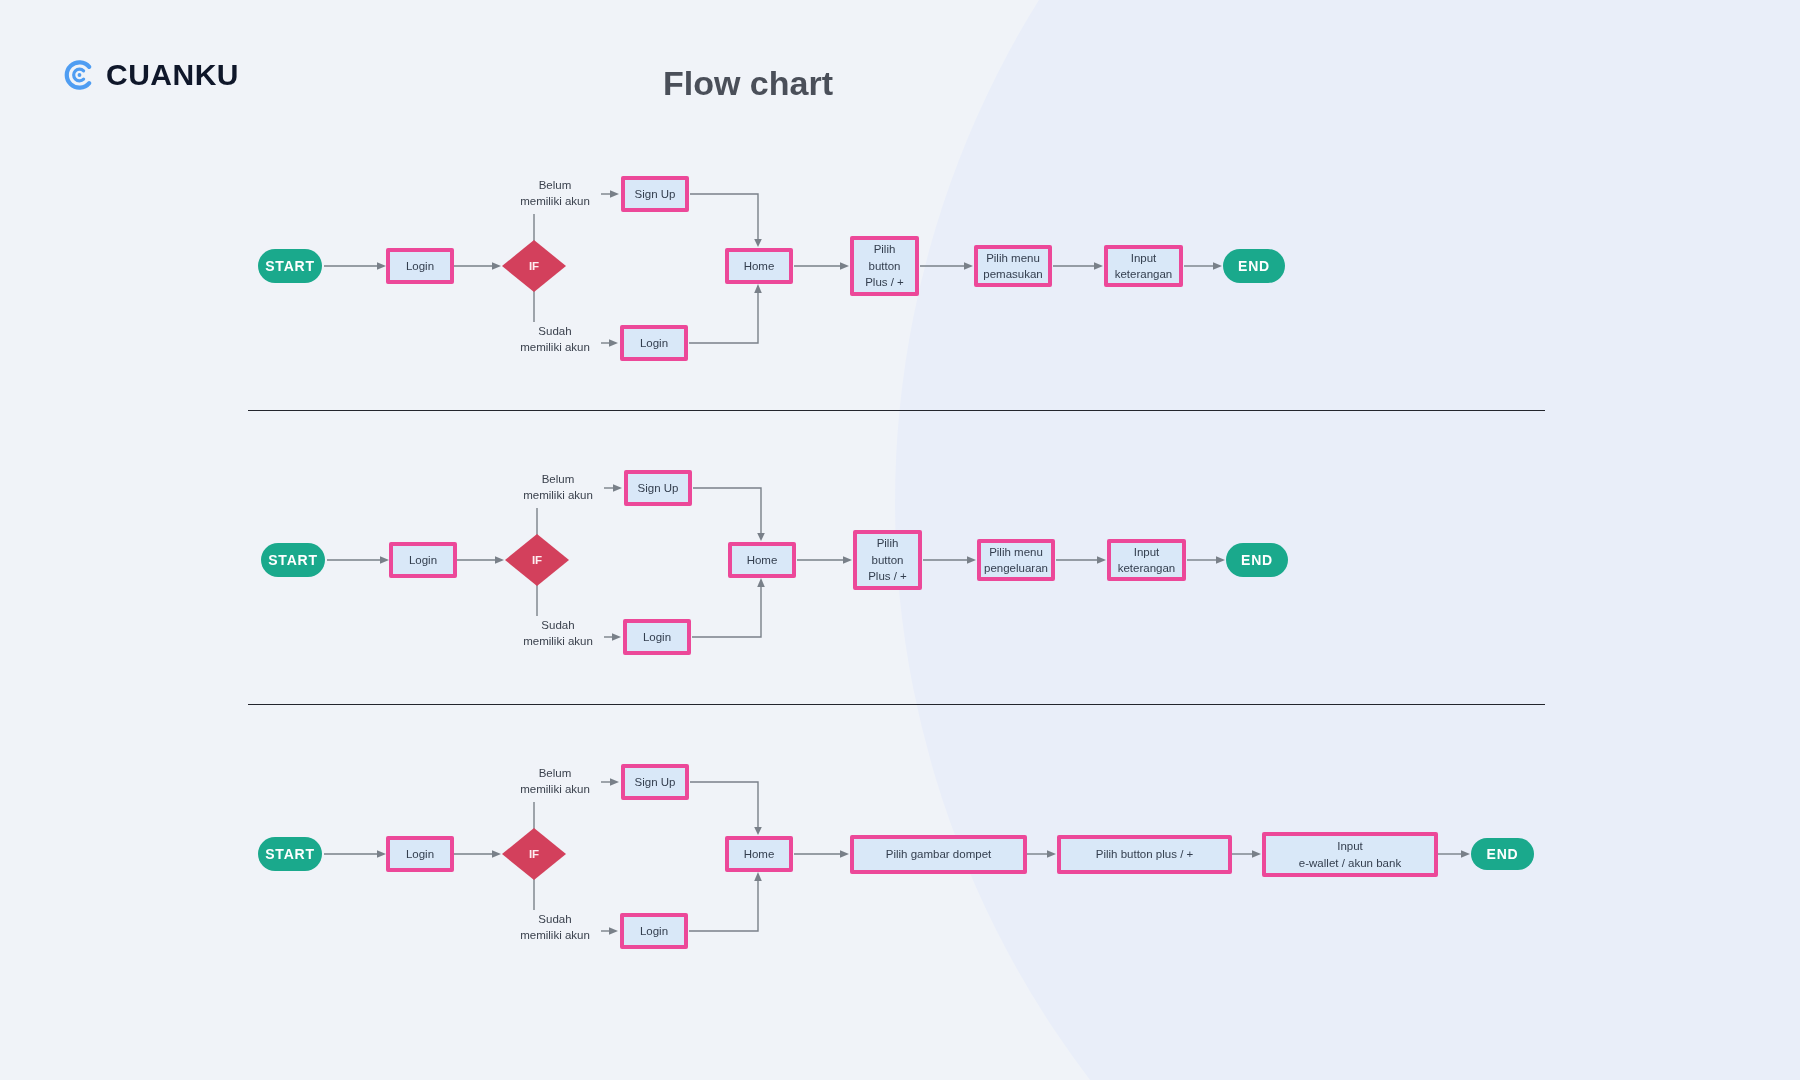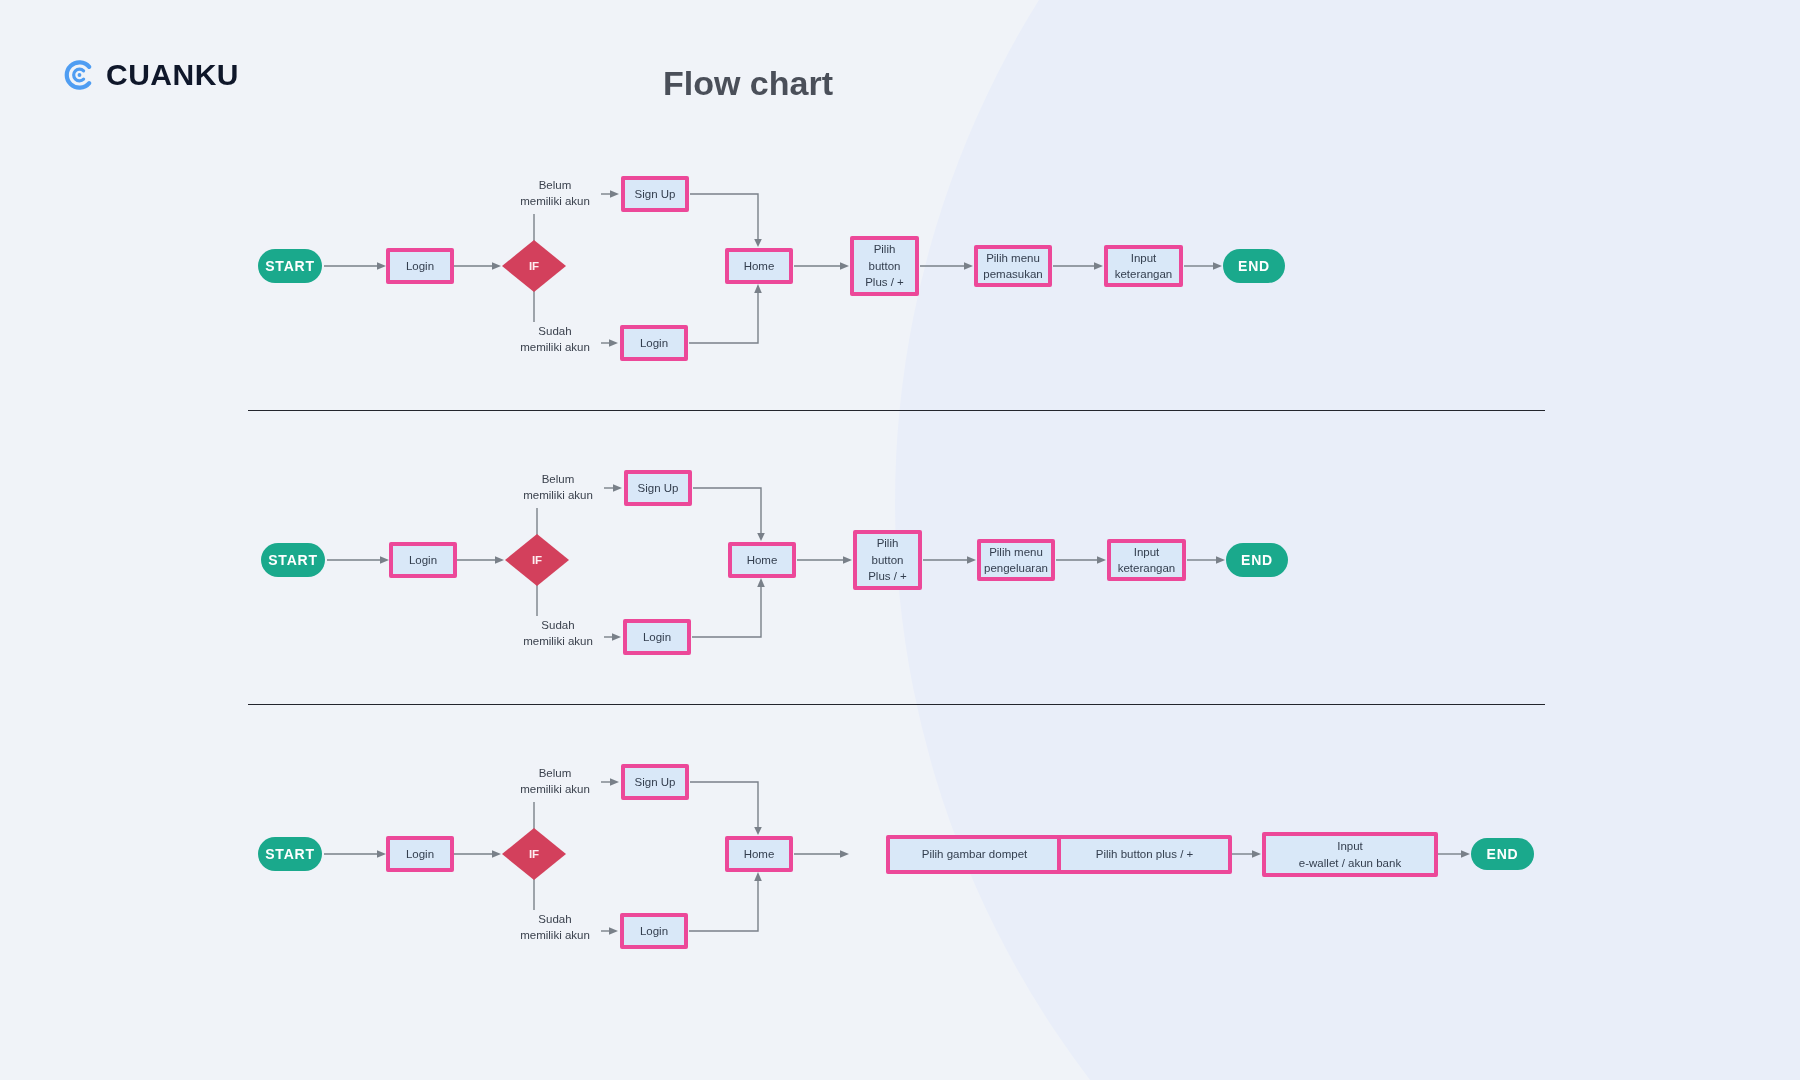--- a/index.html
+++ b/index.html
@@ -168,19 +168,19 @@
     <div class="node pill" style="left:258px;top:109px;width:64px;height:34px;">START</div>
     <div class="node box" style="left:386px;top:108px;width:68px;height:36px;">Login</div>
     <div class="node diamond" style="left:502px;top:100px;width:64px;height:52px;">IF</div>
     <div class="cond" style="left:490px;top:38px;width:130px;">Belum
 memiliki akun</div>
     <div class="node box" style="left:621px;top:36px;width:68px;height:36px;">Sign Up</div>
     <div class="cond" style="left:490px;top:184px;width:130px;">Sudah
 memiliki akun</div>
     <div class="node box" style="left:620px;top:185px;width:68px;height:36px;">Login</div>
     <div class="node box" style="left:725px;top:108px;width:68px;height:36px;">Home</div>
-    <div class="node box" style="left:850px;top:107px;width:177px;height:39px;margin-left:36px;">Pilih gambar dompet</div>
+    <div class="node box" style="left:850px;top:107px;width:177px;height:39px;">Pilih gambar dompet</div>
     <div class="node box" style="left:1057px;top:107px;width:175px;height:39px;">Pilih button plus / +</div>
     <div class="node box" style="left:1262px;top:104px;width:176px;height:45px;">Input
 e-wallet / akun bank</div>
     <div class="node pill" style="left:1471px;top:110px;width:63px;height:32px;">END</div>
   </section>
 </div>
 
 </body></html>

